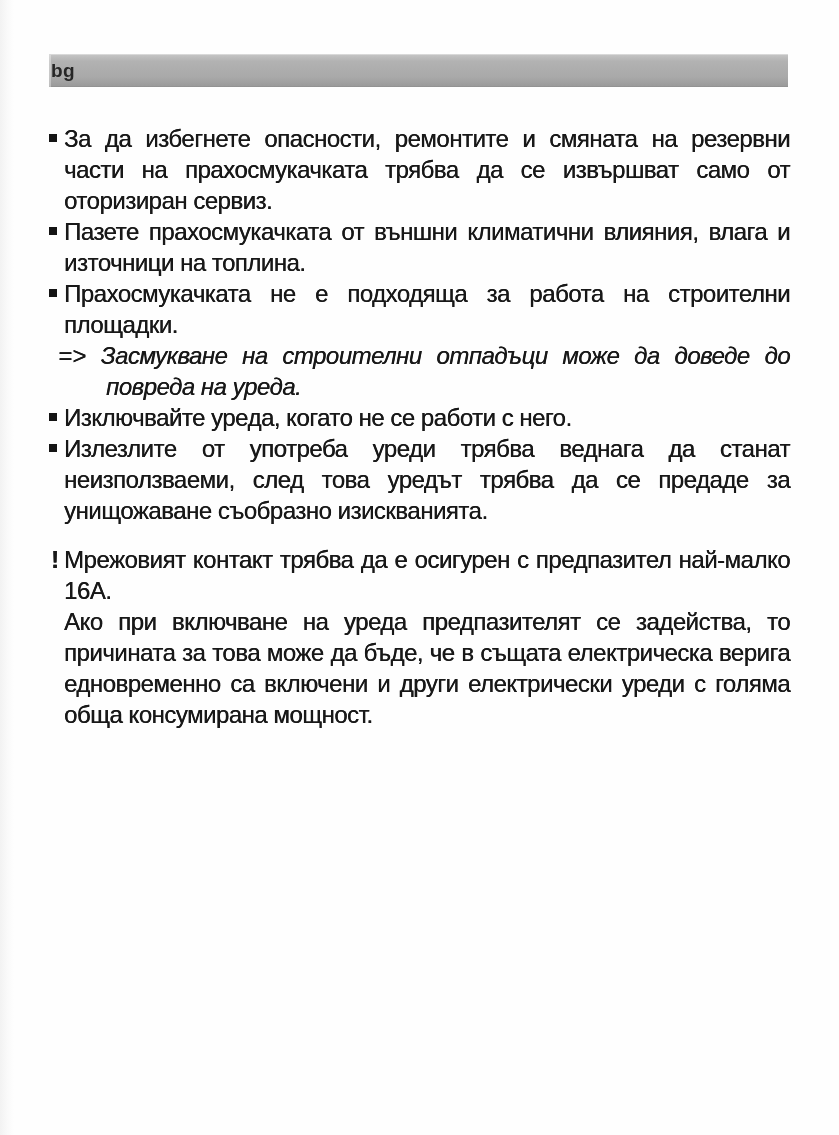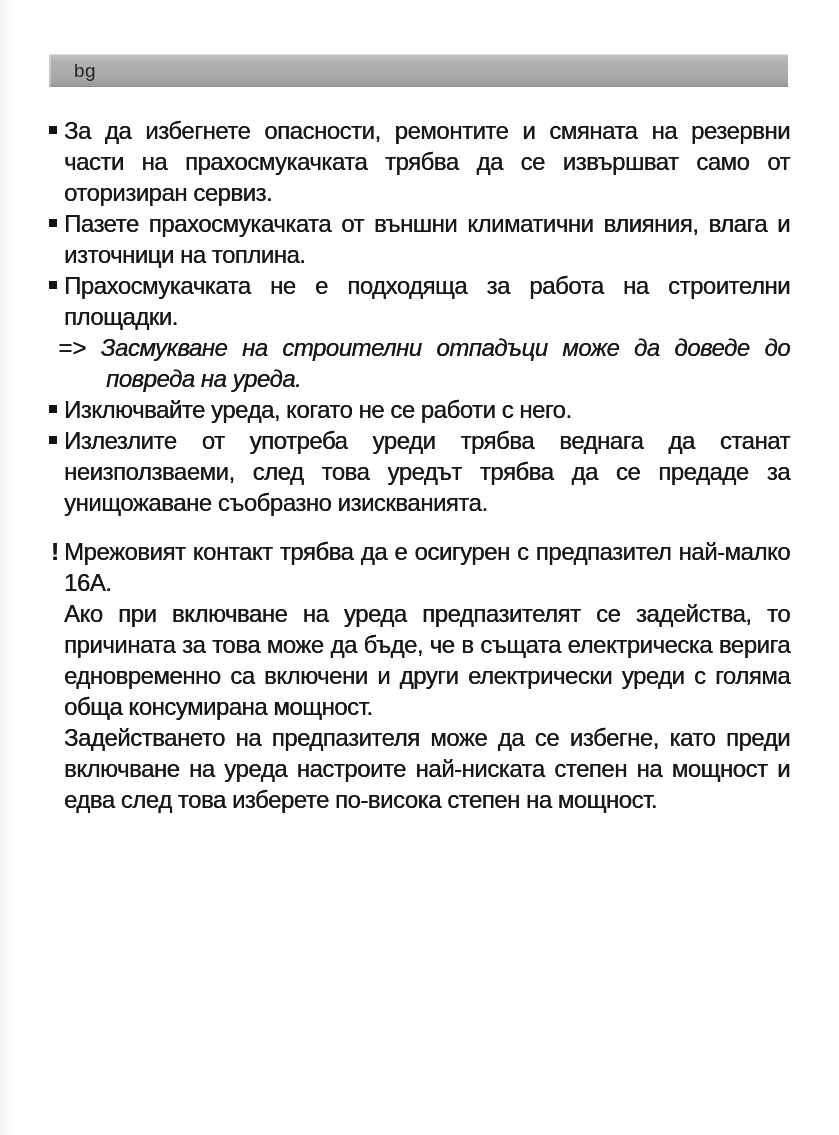--- a/index.html
+++ b/index.html
@@ -33,32 +33,32 @@
     left: 49px;
     top: 54px;
     width: 739px;
     height: 33px;
     background: linear-gradient(180deg, #c6c6c6 0%, #b2b2b2 22%, #a9a9a9 70%, #9b9b9b 96%, #8d8d8d 100%);
     box-shadow: inset 2px 1px 0 rgba(255,255,255,0.35);
     display: flex;
     align-items: center;
   }
   .lang-bar .lang-code {
-    padding-left: 25px;
+    padding-left: 2px;
     font-size: 19px;
-    font-weight: normal;
+    font-weight: bold;
     color: #262626;
     letter-spacing: 0.5px;
   }
 
   
   .content {
     position: absolute;
     left: 48px;
-    top: 115px;
+    top: 123px;
     width: 742px;
     font-size: 24px;
     line-height: 31px;
     letter-spacing: -0.5px;
     color: #181818;
     text-shadow: 0.3px 0 0 currentColor;
   }
 
   ul.bullet-list { list-style: none; }
 
@@ -153,16 +153,15 @@
 
     <div class="note-section">
       <div class="note-heading">
         <span class="note-marker">!</span>
       </div>
 
       <p class="note-paragraph">Мрежовият контакт трябва да е осигурен с предпазител най-малко 16A.</p>
 
       <p class="note-paragraph">Ако при включване на уреда предпазителят се задейства, то причината за това може да бъде, че в същата електрическа верига едновременно са включени и други електрически уреди с голяма обща консумирана мощност.</p>
 
-      <p class="note-paragraph">Задействането на предпазителя може да се избегне, като преди включване на уреда настроите най-ниската степен на мощност и едва след това изберете по-висока степен на мощност.</p>
     </div>
   </div>
 </div>
 
 </body></html>

